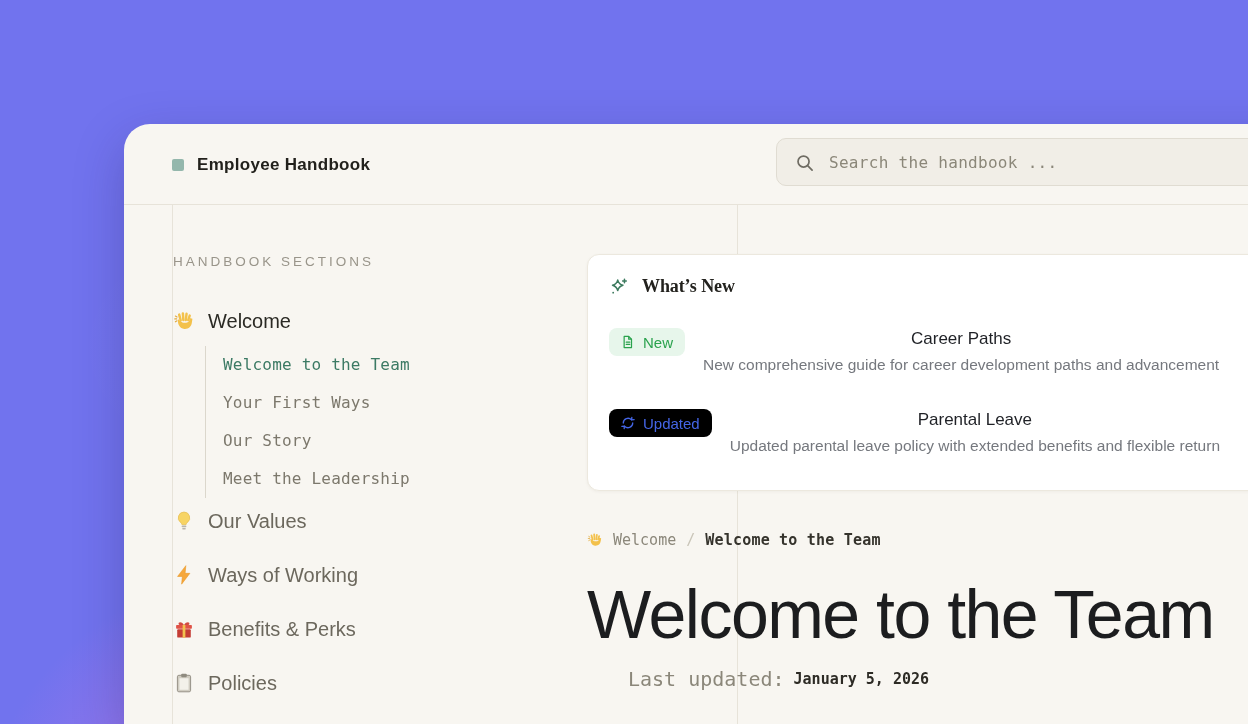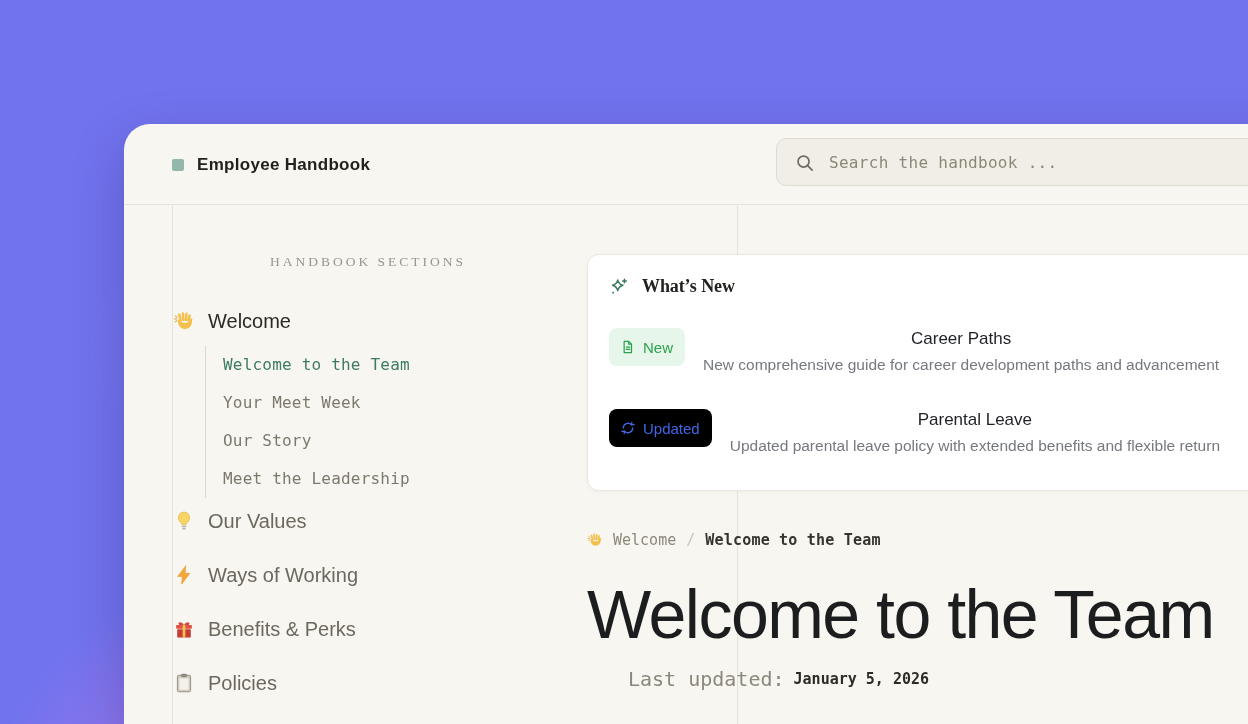--- a/index.html
+++ b/index.html
@@ -5,21 +5,21 @@
   * { margin:0; padding:0; box-sizing:border-box; }
   html,body { width:1248px; height:724px; overflow:hidden; }
   body {
     font-family:"Liberation Sans", sans-serif;
     background:
       radial-gradient(540px 430px at 26% 114%, rgba(203,120,230,.92), rgba(203,120,230,0) 63%),
       radial-gradient(740px 300px at 46% 48%, rgba(255,255,255,.055), rgba(255,255,255,0) 70%),
       #7173EE;
     position:relative;
   }
-  .mono { font-family:Liberation Serif, serif;text-align:center; }
+  .mono { font-family:Liberation Sans, sans-serif; }
 
   .window {
     position:absolute; left:124px; top:124px; width:1240px; height:600px;
     background:#F8F6F1; border-radius:26px 0 0 0;
     box-shadow:0 18px 50px rgba(40,30,90,.28);
   }
   .win-header { position:relative; height:81px; border-bottom:1px solid #E7E3D9; }
   .brand { position:absolute; left:48px; top:0; height:81px; display:flex; align-items:center; gap:13px; }
   .brand-square { width:12px; height:12px; background:#94B7AC; border-radius:2px; }
   .brand-title { font-size:17px; font-weight:700; color:#22211C; letter-spacing:.3px; }
@@ -54,21 +54,21 @@
 
   .main { position:absolute; left:463px; top:0; width:820px; }
   .panel {
     margin-top:49px; width:800px; height:237px; background:#FFFFFF;
     border:1px solid #ECE8DE; border-radius:12px; padding:21px 21px 0 21px;
     box-shadow:0 1px 3px rgba(96,84,60,.06);
   }
   .panel-head { display:flex; align-items:center; gap:13px; margin-bottom:31px; }
   .panel-title { font-size:18px; font-weight:700; color:#23221E; letter-spacing:-.1px;font-family:Liberation Serif, serif; }
   .news-row { display:flex; align-items:flex-start; gap:18px; margin-bottom:34px; cursor:pointer; }
-  .badge { height:38px; border-radius:8px; padding:0 12px; display:flex; align-items:center; gap:8px;
+  .badge { height:28px; border-radius:8px; padding:0 12px; display:flex; align-items:center; gap:8px;
            font-size:15px; font-weight:500; flex:0 0 auto; }
   .badge.new { background:#E7F6EB; color:#2AA24D; }
   .badge.updated { background:#000000; color:#4465E6; }
   .news-title { font-size:17px; font-weight:500; color:#1F2126; line-height:22px;text-align:center; }
   .news-desc { font-size:15.5px; color:#75787E; line-height:21px; margin-top:4px; white-space:nowrap; }
 
   .breadcrumb { margin-top:38px; display:flex; align-items:center; gap:10px; height:22px; }
   .crumb-section { font-family:"DejaVu Sans Mono", monospace; font-size:15px; color:#8B877A; cursor:pointer; }
   .crumb-sep { font-family:"DejaVu Sans Mono", monospace; font-size:15px; color:#C9C5B8; }
   .crumb-page { font-family:"DejaVu Sans Mono", monospace; font-size:15px; font-weight:700; color:#35332C; letter-spacing:.2px; }
@@ -118,21 +118,21 @@
             <g stroke="#E2A93B" stroke-width="1.2" fill="none" stroke-linecap="round">
               <path d="M2.6 6.6l1.8 1.1M1.9 9.7h2.1M2.6 12.9l1.8-1.1"></path>
             </g>
           </svg>
         </span>
         <span class="nav-label">Welcome</span>
       </div>
 
       <ul class="sub-list">
         <li class="sub-item active">Welcome to the Team</li>
-        <li class="sub-item">Your Meet Week</li>
+        <li class="sub-item">Your First Ways</li>
         <li class="sub-item">Our Story</li>
         <li class="sub-item">Meet the Leadership</li>
       </ul>
 
       <div class="nav-item">
         <span class="ico">
           <svg viewBox="0 0 24 24" width="22" height="22">
             <path fill="#F7D464" stroke="#E6BD52" stroke-width=".8" d="M12 2.2a6.3 6.3 0 0 0-3.8 11.3c.9.7 1.4 1.5 1.5 2.4h4.6c.1-.9.6-1.7 1.5-2.4A6.3 6.3 0 0 0 12 2.2z"></path>
             <rect x="9.4" y="17" width="5.2" height="1.8" rx=".9" fill="#BAB6AC"></rect>
             <rect x="10" y="19.6" width="4" height="1.6" rx=".8" fill="#BAB6AC"></rect>

